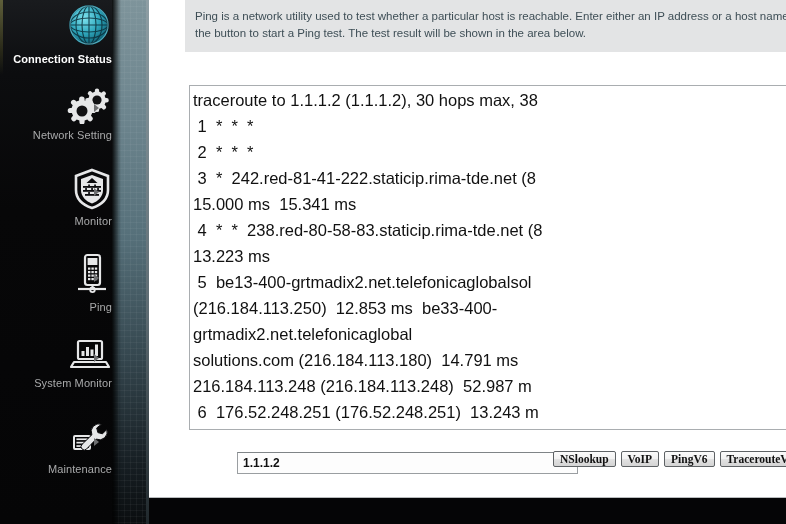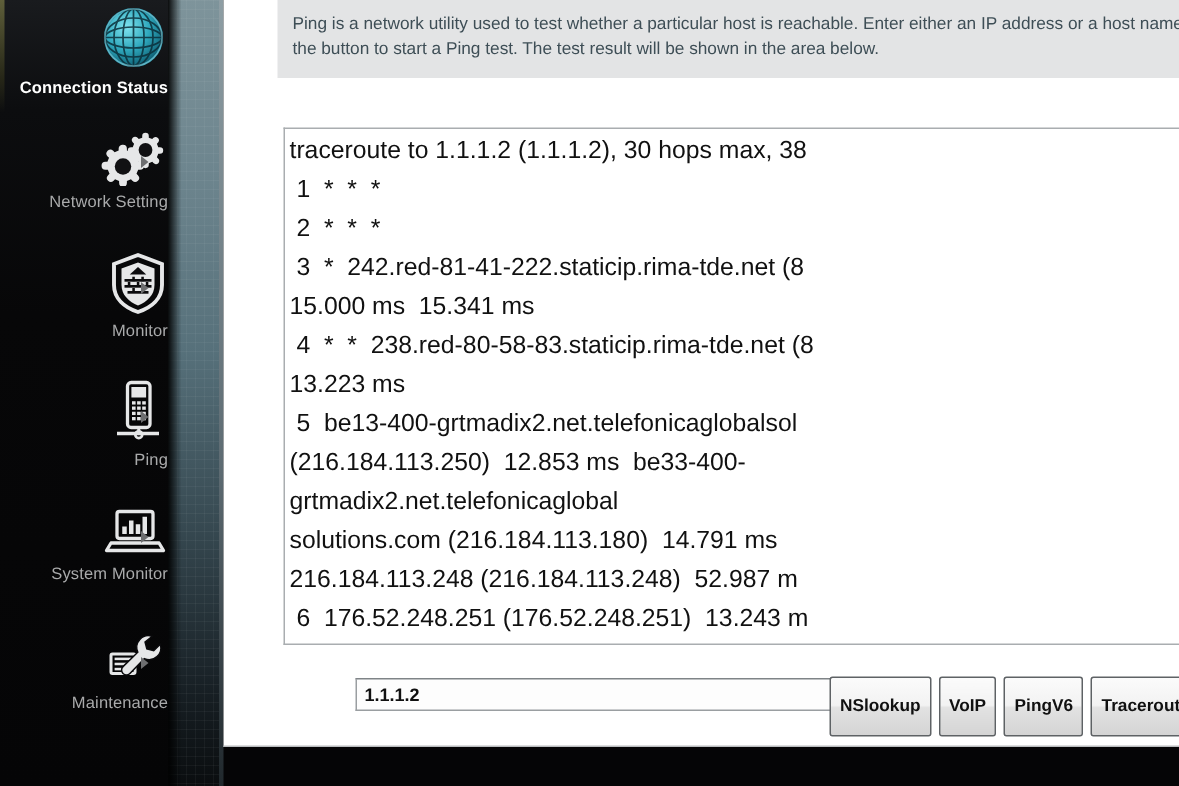--- a/index.html
+++ b/index.html
@@ -154,25 +154,25 @@
     position: absolute;
     left: 404px; top: 451px;
     display: flex;
     gap: 5px;
     align-items: center;
   }
   .tbtn {
     background: linear-gradient(to bottom, #fbfbfb 0%, #f2f2f2 48%, #e2e2e2 52%, #d4d4d4 100%);
     border: 1px solid #5e6265;
     border-radius: 2px;
-    font-family: Liberation Sans, sans-serif;
+    font-family: Liberation Serif, serif;
     font-size: 11.5px;
     font-weight: bold;
     color: #111;
-    height: 40px;
+    height: 16px;
     padding: 0 6px;
     white-space: nowrap;
     cursor: pointer;
   }
 </style>
 </head>
 <body>
 
 <div id="app">
 

